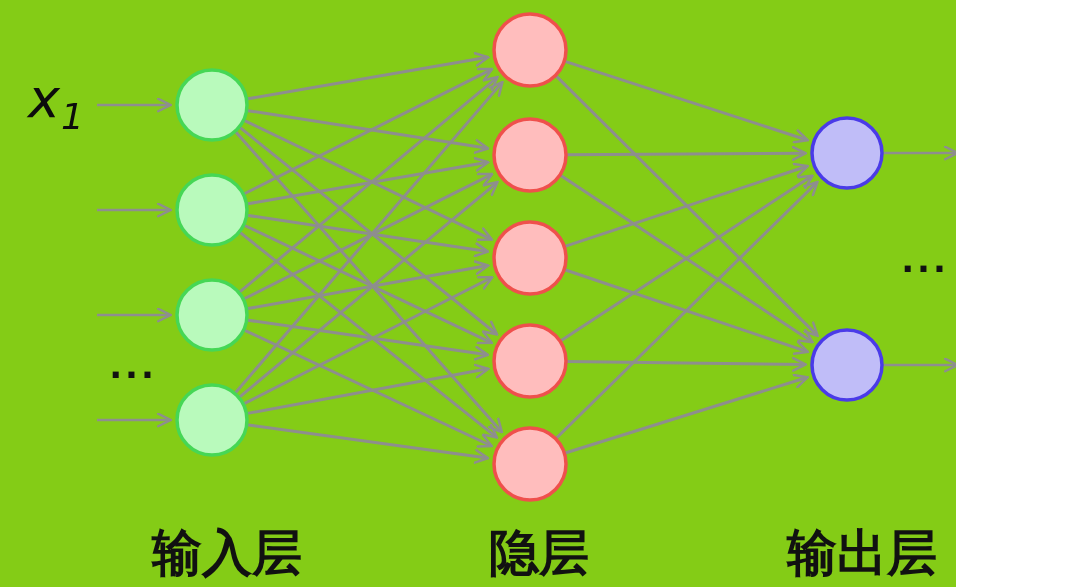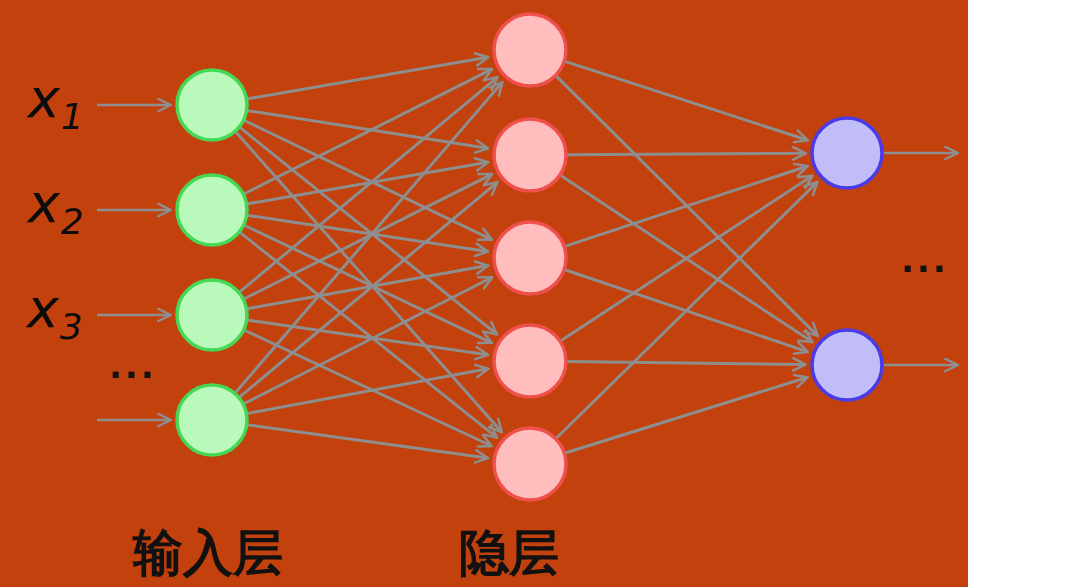--- a/index.html
+++ b/index.html
@@ -1,23 +1,22 @@
 <!DOCTYPE html>
 <html><head>
 <meta charset="utf-8">
 <style>
   html, body { margin: 0; padding: 0; background: #ffffff; }
   .stage {
     position: relative;
     width: 956px;
     height: 587px;
-    background: #c2410c;
+    background: #84cc16;
     font-family: "DejaVu Sans", sans-serif;
     overflow: hidden;
-    padding-left: 12px;
   }
   .stage svg { position: absolute; left: 0; top: 0; }
   .io-label {
     position: absolute;
     transform: translate(-50%, -50%);
     font-family: "DejaVu Sans", sans-serif;
     font-style: italic;
     font-size: 54px;
     color: #0c0c0c;
     white-space: nowrap;
@@ -41,20 +40,21 @@
   }
   .caption {
     position: absolute;
     transform: translate(-50%, -50%);
     font-family: "DejaVu Sans", sans-serif;
     font-weight: 700;
     font-size: 50px;
     color: #111111;
     white-space: nowrap;
     line-height: 1;
+    margin-left: 19px;
   }
 </style>
 </head>
 <body>
 
 <div class="stage" id="stage">
 
   <svg id="net" width="1080" height="587" viewBox="0 0 1080 587">
       <defs>
         <marker id="arr" viewBox="0 0 12 12" refX="10.5" refY="6" markerWidth="15" markerHeight="15" orient="auto" markerUnits="userSpaceOnUse">
@@ -104,23 +104,22 @@
       <circle cx="530" cy="50" r="36" fill="#ffbdbd" stroke="#ef504c" stroke-width="3.5"></circle>
       <circle cx="530" cy="155" r="36" fill="#ffbdbd" stroke="#ef504c" stroke-width="3.5"></circle>
       <circle cx="530" cy="258" r="36" fill="#ffbdbd" stroke="#ef504c" stroke-width="3.5"></circle>
       <circle cx="530" cy="361" r="36" fill="#ffbdbd" stroke="#ef504c" stroke-width="3.5"></circle>
       <circle cx="530" cy="464" r="36" fill="#ffbdbd" stroke="#ef504c" stroke-width="3.5"></circle>
       <circle cx="847" cy="153" r="35" fill="#c0bdf8" stroke="#4a3be8" stroke-width="3.5"></circle>
       <circle cx="847" cy="365" r="35" fill="#c0bdf8" stroke="#4a3be8" stroke-width="3.5"></circle>
     </svg>
 
   <div class="io-label" style="left:56px;top:103px"><span>x</span><span class="sub">1</span></div>
-  <div class="io-label" style="left:56px;top:208px"><span>x</span><span class="sub">2</span></div>
-  <div class="io-label" style="left:55px;top:313px"><span>x</span><span class="sub">3</span></div>
 
 
   <div class="ellipsis" style="left:133px;top:366px">...</div>
   <div class="ellipsis" style="left:925px;top:260px">...</div>
 
   <div class="caption" style="left:208px;top:553px">输入层</div>
-  <div class="caption" style="left:509px;top:553px">隐层</div>
+  <div class="caption" style="left:520px;top:553px">隐层</div>
+  <div class="caption" style="left:843px;top:553px">输出层</div>
 
 </div>
 
 </body></html>

